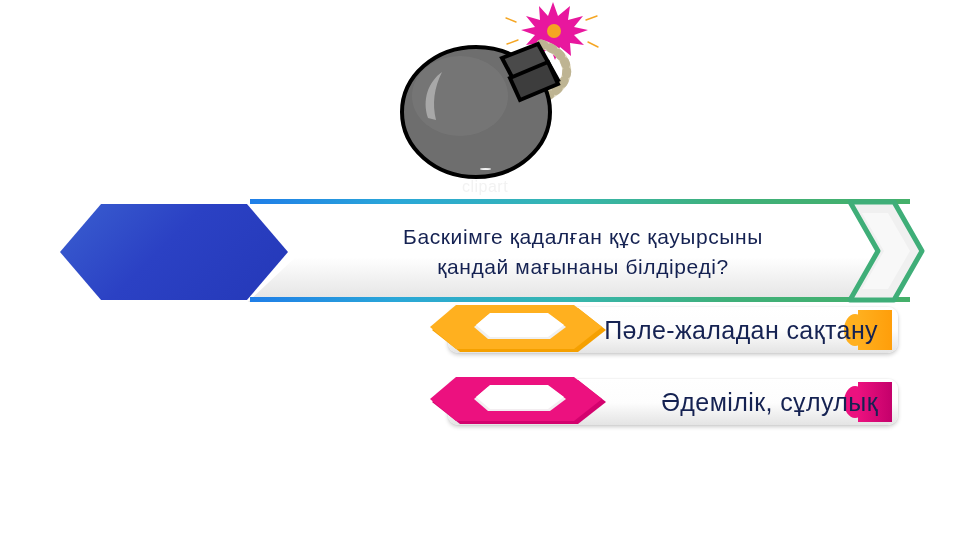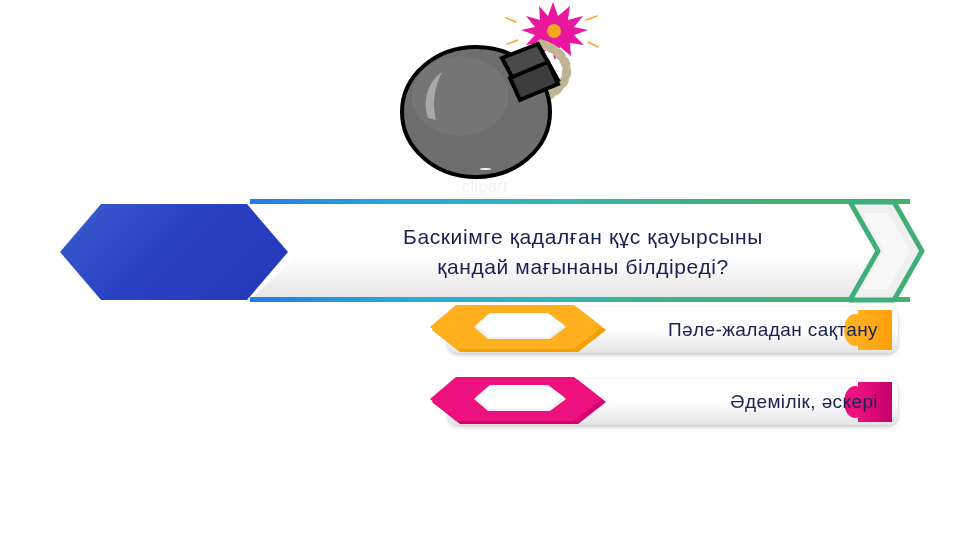--- a/index.html
+++ b/index.html
@@ -171,21 +171,21 @@
     border-radius: 50%;
   }
   .answer-label {
     position: absolute;
     right: 20px;
     top: 0;
     height: 46px;
     display: flex;
     align-items: center;
     color: #152252;
-    font-size: 19px;
+    font-size: 25px;
     letter-spacing: 0.4px;
     z-index: 3;
     white-space: nowrap;
   }
   .answer-hex {
     position: absolute;
     left: 0px;
     top: -2px;
     width: 180px;
     height: 50px;
@@ -275,21 +275,21 @@
     </div>
 
 
     <div class="answer-row">
       <div class="answer-plate">
         <div class="answer-accent">
           <div class="acc-arc" style="background:#ec117f;"></div>
           <div class="acc-block" style="background:linear-gradient(90deg,#ec117f 0%,#c4006b 100%);"></div>
         </div>
       </div>
-      <div class="answer-label">Әдемілік, әскері</div>
+      <div class="answer-label">Әдемілік, сұлулық</div>
       <div class="answer-hex">
         <svg width="180" height="50" viewBox="0 0 180 50" xmlns="http://www.w3.org/2000/svg">
           <path d="M30 3 L148 3 L176 25 L148 47 L30 47 L2 25 Z" fill="#d3026e"></path>
           <path d="M26 0 L144 0 L172 22 L144 44 L26 44 L0 22 Z" fill="#ec117f"></path>
           <path d="M58 10 L120 10 L136 22 L120 34 L58 34 L44 22 Z" fill="#f3eef1"></path>
           <path d="M60 8 L118 8 L134 20 L118 32 L60 32 L46 20 Z" fill="#ffffff"></path>
         </svg>
       </div>
     </div>
 

